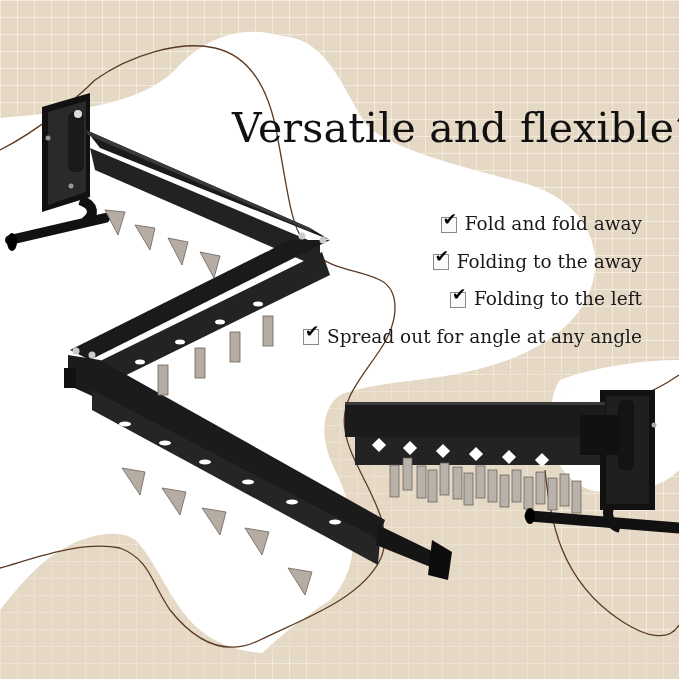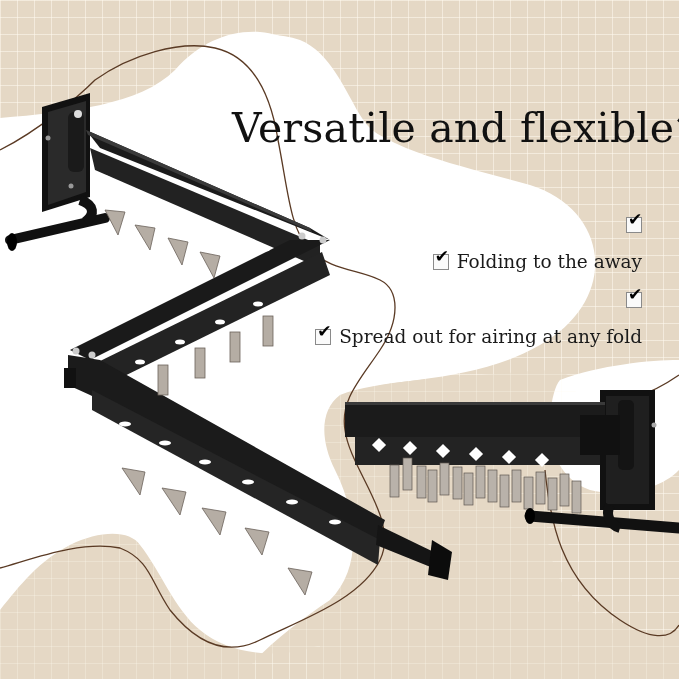--- a/index.html
+++ b/index.html
@@ -207,32 +207,34 @@
     </g>
   </svg>
 
   <div class="headline">Versatile and flexible”</div>
 
   <div class="features">
     <div class="feature">
       <span class="checkbox">
           <span class="tick">✔</span>
         </span>
+      <span>Fold and fold away</span>
     </div>
     <div class="feature">
       <span class="checkbox">
           <span class="tick">✔</span>
         </span>
       <span>Folding to the away</span>
     </div>
     <div class="feature">
       <span class="checkbox">
           <span class="tick">✔</span>
         </span>
-    </div>
-    <div class="feature">
-      <span class="checkbox">
-          <span class="tick">✔</span>
-        </span>
-      <span>Spread out for airing at any fold</span>
+      <span>Folding to the left</span>
+    </div>
+    <div class="feature">
+      <span class="checkbox">
+          <span class="tick">✔</span>
+        </span>
+      <span>Spread out for angle at any angle</span>
     </div>
   </div>
 </div>
 
 </body></html>

